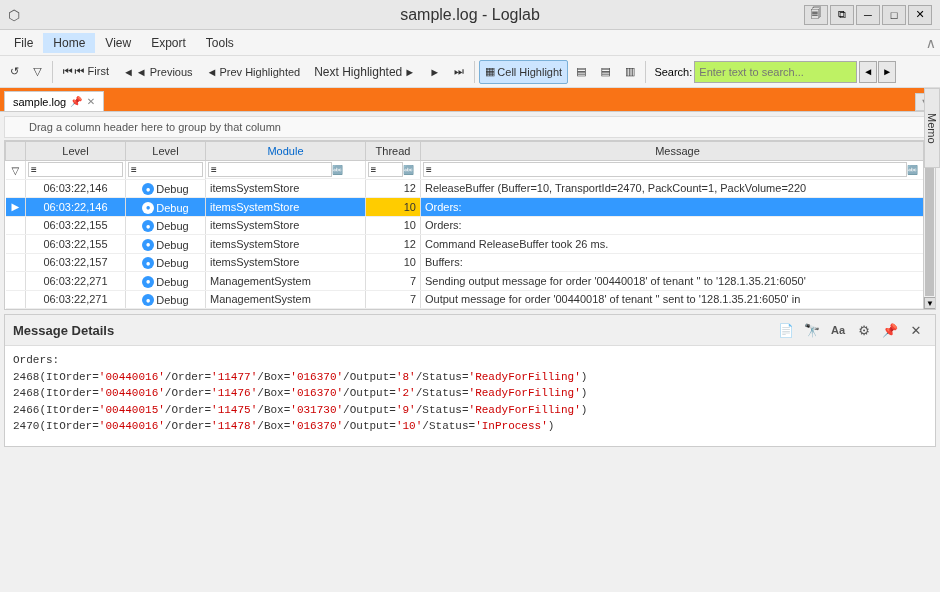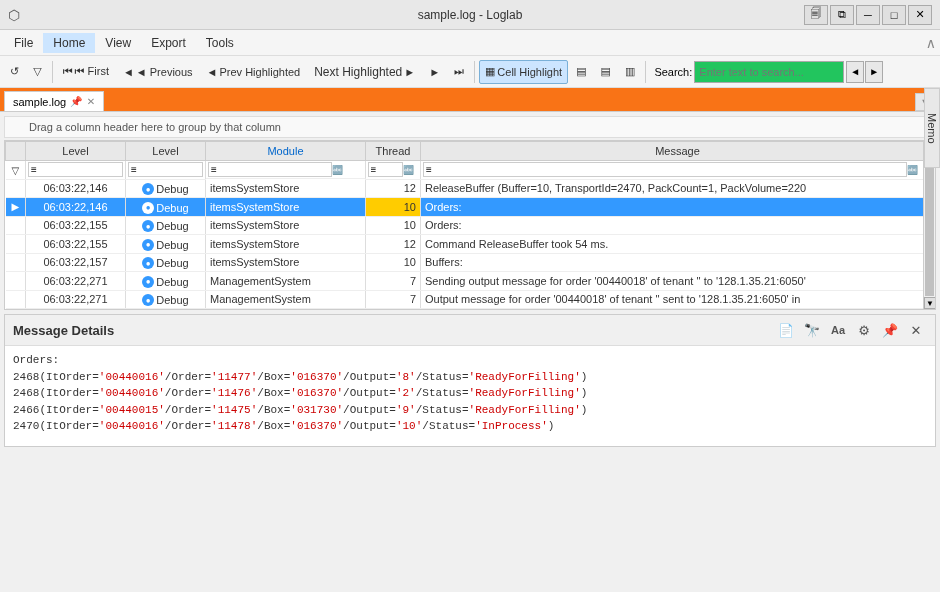--- a/index.html
+++ b/index.html
@@ -64,23 +64,23 @@
     .tb-btn.active { background: #cce5ff; border: 1px solid #7ab0d8; }
     .tb-sep { width: 1px; height: 22px; background: #ccc; margin: 0 2px; }
     .search-box {
       display: flex; align-items: center; gap: 2px;
       margin-left: 4px;
     }
     .search-input {
       border: 1px solid #aaa;
       padding: 2px 4px;
       font-size: 11px;
-      width: 150px;
+      width: 163px;
       height: 22px;
-      background: #22c55e;
+      background: #bef264;
     }
     .search-nav { display: flex; gap: 1px; }
     .search-nav-btn {
       width: 18px; height: 22px; border: 1px solid #aaa; background: #e8e8e8;
       display: flex; align-items: center; justify-content: center; cursor: pointer; font-size: 10px;
     }
 
     
     .tab-bar {
       background: #f97316;
@@ -224,21 +224,21 @@
   </style>
 </head>
 <body>
 
 <div style="position:relative; width:940px; height:592px; overflow:hidden; display:flex; flex-direction:column;">
 
   <div class="title-bar" style="position:relative;">
     <div class="title-bar-left">
       <span style="font-size:14px; color:#555;">⬡</span>
     </div>
-    <span style="position:absolute; left:50%; transform:translateX(-50%); font-size:12px; color:#333;">sample.log - Loglab</span>
+    <span style="position:absolute; left:50%; transform:translateX(-50%); font-size:16px; color:#333;">sample.log - Loglab</span>
     <div class="title-bar-controls" style="display:flex; gap:2px;">
       <div class="title-btn" style="font-size:11px;">🗐</div>
       <div class="title-btn">⧉</div>
       <div class="title-btn">─</div>
       <div class="title-btn">□</div>
       <div class="title-btn close">✕</div>
     </div>
   </div>
 
   <div class="menu-bar">
@@ -394,21 +394,21 @@
             </tr>
             <tr>
               <td style="width: 20px; text-align: center;"></td>
               <td style="text-align: center; font-size: 11px;">06:03:22,155</td>
               <td style="text-align: center;"><span style="display:inline-flex;align-items:center;gap:2px;">
                   <span style="width:12px;height:12px;border-radius:50%;background:#3399ff;display:inline-flex;align-items:center;justify-content:center;color:white;font-size:8px;">●</span>
                   <span style="font-size:11px;">Debug</span>
                 </span></td>
               <td style="font-size: 11px;">itemsSystemStore</td>
               <td style="text-align: right; font-size: 11px;">12</td>
-              <td style="font-size: 11px;">Command ReleaseBuffer took 54 ms.</td>
+              <td style="font-size: 11px;">Command ReleaseBuffer took 26 ms.</td>
             </tr>
             <tr>
               <td style="width: 20px; text-align: center;"></td>
               <td style="text-align: center; font-size: 11px;">06:03:22,157</td>
               <td style="text-align: center;"><span style="display:inline-flex;align-items:center;gap:2px;">
                   <span style="width:12px;height:12px;border-radius:50%;background:#3399ff;display:inline-flex;align-items:center;justify-content:center;color:white;font-size:8px;">●</span>
                   <span style="font-size:11px;">Debug</span>
                 </span></td>
               <td style="font-size: 11px;">itemsSystemStore</td>
               <td style="text-align: right; font-size: 11px;">10</td>

